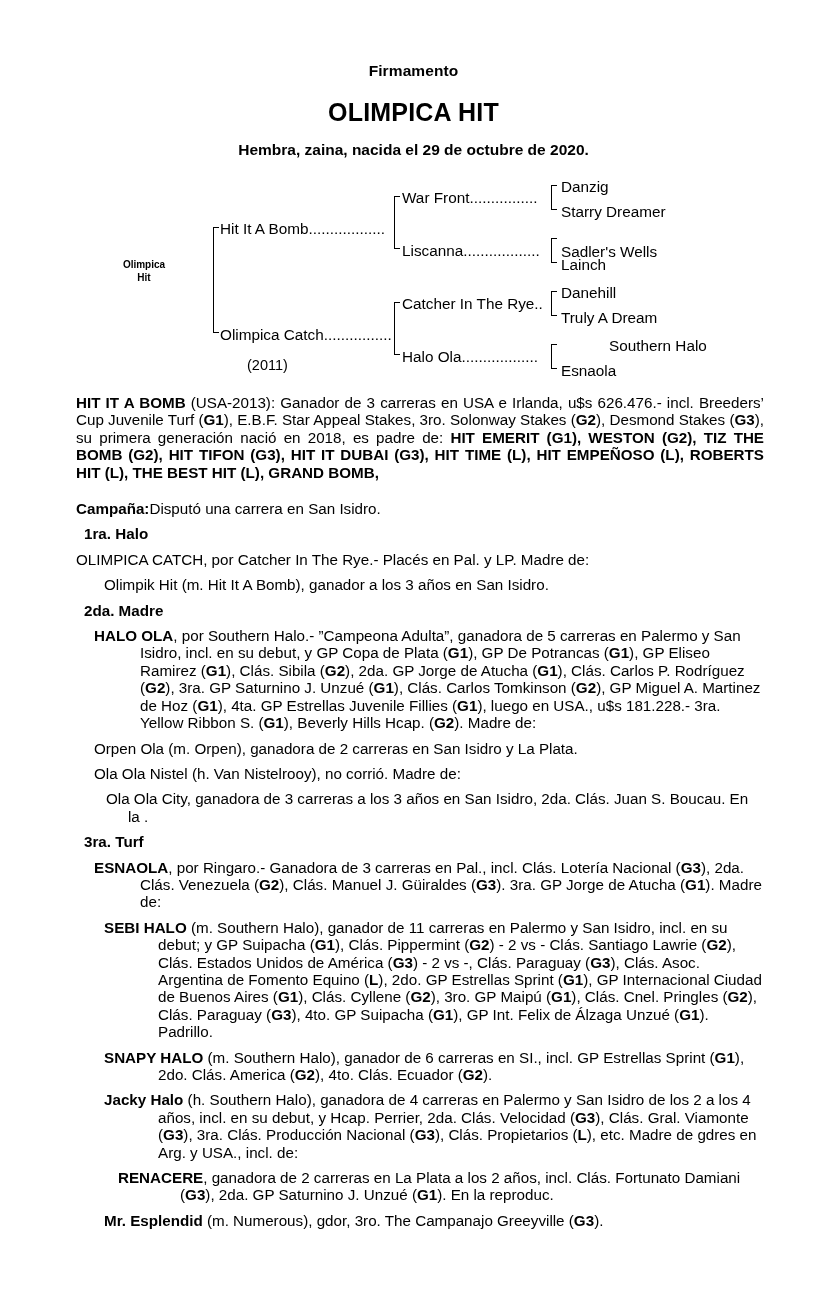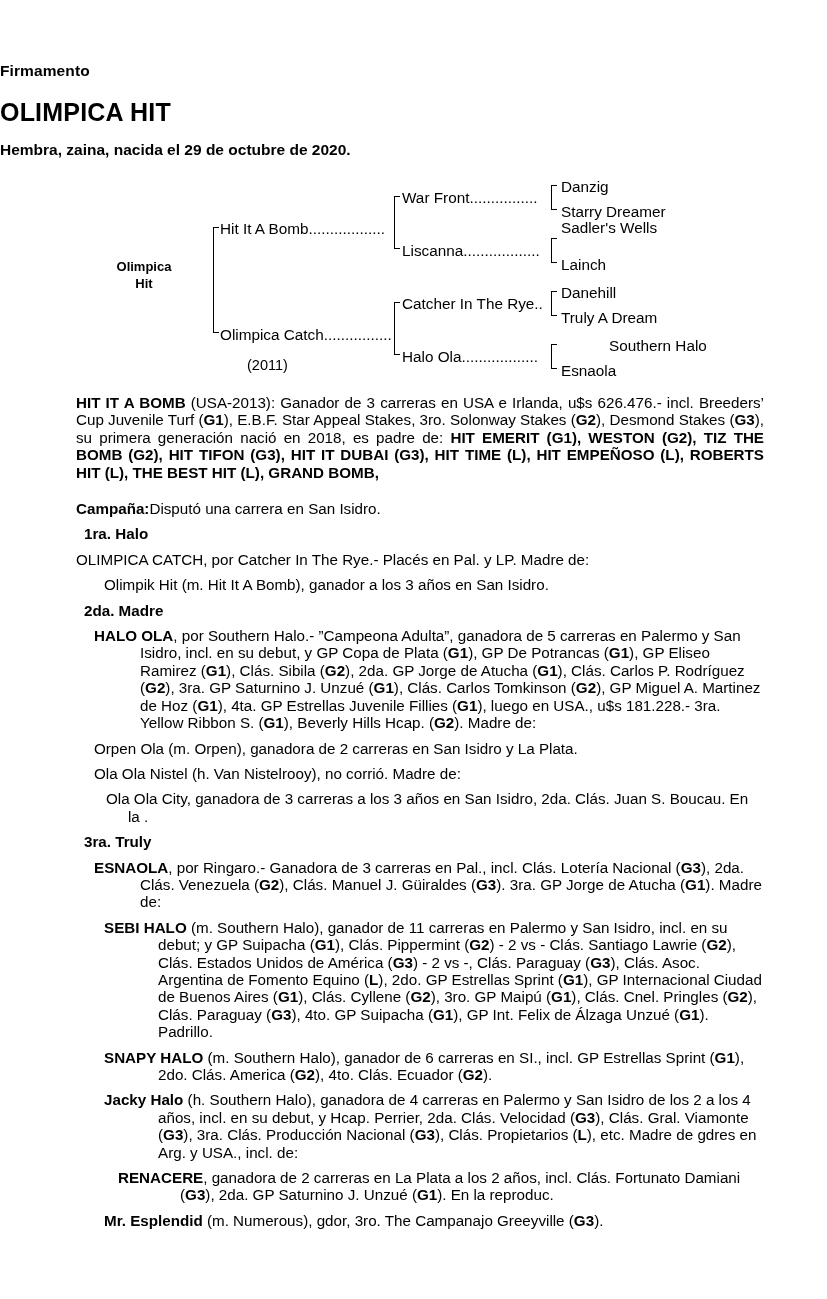--- a/index.html
+++ b/index.html
@@ -18,20 +18,21 @@
   }
   .page {
     position: relative;
     width: 827px;
     height: 1299px;
     box-sizing: border-box;
   }
 
   
   .hdr {
+    text-align: center;
   }
   .hdr-farm {
     font-size: 15.5px;
     font-weight: bold;
     padding-top: 62px;
     line-height: 1.1;
     letter-spacing: .1px;
   }
   .hdr-name {
     font-size: 25px;
@@ -55,21 +56,21 @@
     font-size: 15px;
     line-height: 1;
   }
   .tree .subj {
     position: absolute;
     left: 98px;
     top: 78px;
     width: 92px;
     text-align: center;
     font-weight: bold;
-    font-size: 13px;
+    font-size: 10px;
     line-height: 1.32;
   }
   .tree .cell {
     position: absolute;
     white-space: nowrap;
     font-size: 15.3px;
     line-height: 1;
   }
   .tree .yr {
     position: absolute;
@@ -147,21 +148,21 @@
 
     <div class="brk" style="left:394px; top:122px; height:53px;"></div>
     <div class="cell" style="left:402px; top:116px;">Catcher In The Rye..</div>
     <div class="cell" style="left:402px; top:169px;">Halo Ola..................</div>
 
     <div class="brk" style="left:551px; top:5px; height:25px;"></div>
     <div class="cell" style="left:561px; top:-1px;">Danzig</div>
     <div class="cell" style="left:561px; top:24px;">Starry Dreamer</div>
 
     <div class="brk" style="left:551px; top:58px; height:25px;"></div>
-    <div class="cell" style="left:561px; top:40px;">Sadler's Wells</div>
+    <div class="cell" style="left:561px; top:64px;">Sadler's Wells</div>
     <div class="cell" style="left:561px; top:77px;">Lainch</div>
 
     <div class="brk" style="left:551px; top:111px; height:25px;"></div>
     <div class="cell" style="left:561px; top:105px;">Danehill</div>
     <div class="cell" style="left:561px; top:130px;">Truly A Dream</div>
 
     <div class="brk" style="left:551px; top:164px; height:25px;"></div>
     <div class="cell" style="left:561px; top:158px;margin-left:48px;">Southern Halo</div>
     <div class="cell" style="left:561px; top:183px;">Esnaola</div>
   </div>
@@ -191,21 +192,21 @@
     <p class="para ind1" style="padding-left:18px;text-indent:-8px;">
       <span>Orpen Ola (m. Orpen), ganadora de 2 carreras en San Isidro y La Plata.</span>
     </p>
     <p class="para ind1" style="padding-left:18px;text-indent:-8px;">
       <span>Ola Ola Nistel (h. Van Nistelrooy), no corrió. Madre de:</span>
     </p>
     <p class="para" style="padding-left:44px;text-indent:-22px;">
       <span>Ola Ola City, ganadora de 3 carreras a los 3 años en San Isidro, 2da. Clás. Juan S. Boucau. En la   .</span>
     </p>
 
-    <p class="para sect">3ra. Truly</p>
+    <p class="para sect">3ra. Turf</p>
     <p class="para ind2">
       <span class="bld">ESNAOLA</span><span>, por Ringaro.- Ganadora de 3 carreras en Pal., incl. Clás. Lotería Nacional (<b>G3</b>), 2da. Clás. Venezuela (<b>G2</b>), Clás. Manuel J. Güiraldes (<b>G3</b>). 3ra. GP Jorge de Atucha (<b>G1</b>). Madre de:</span>
     </p>
 
     <p class="para" style="padding-left:74px;text-indent:-54px;">
       <span class="bld">SEBI HALO</span><span> (m. Southern Halo), ganador de 11 carreras en Palermo y San Isidro, incl. en su debut; y GP Suipacha (<b>G1</b>), Clás. Pippermint (<b>G2</b>) - 2 vs - Clás. Santiago Lawrie (<b>G2</b>), Clás. Estados Unidos de América (<b>G3</b>) - 2 vs -, Clás. Paraguay (<b>G3</b>), Clás. Asoc. Argentina de Fomento Equino  (<b>L</b>), 2do. GP Estrellas Sprint (<b>G1</b>), GP Internacional Ciudad de Buenos Aires (<b>G1</b>), Clás. Cyllene (<b>G2</b>), 3ro. GP Maipú (<b>G1</b>), Clás. Cnel. Pringles (<b>G2</b>), Clás. Paraguay (<b>G3</b>), 4to. GP Suipacha (<b>G1</b>), GP Int. Felix de Álzaga Unzué (<b>G1</b>). Padrillo.</span>
     </p>
 
     <p class="para" style="padding-left:74px;text-indent:-54px;">
       <span class="bld">SNAPY HALO</span><span> (m. Southern Halo), ganador de 6 carreras en SI., incl. GP Estrellas Sprint (<b>G1</b>), 2do. Clás. America (<b>G2</b>), 4to. Clás. Ecuador (<b>G2</b>).</span>

